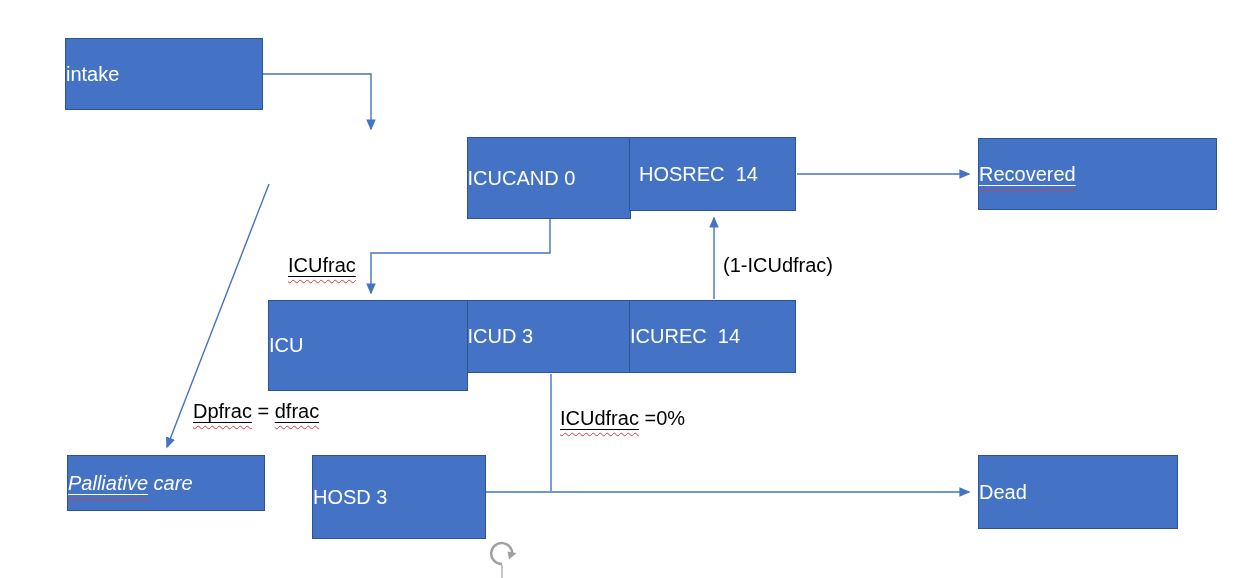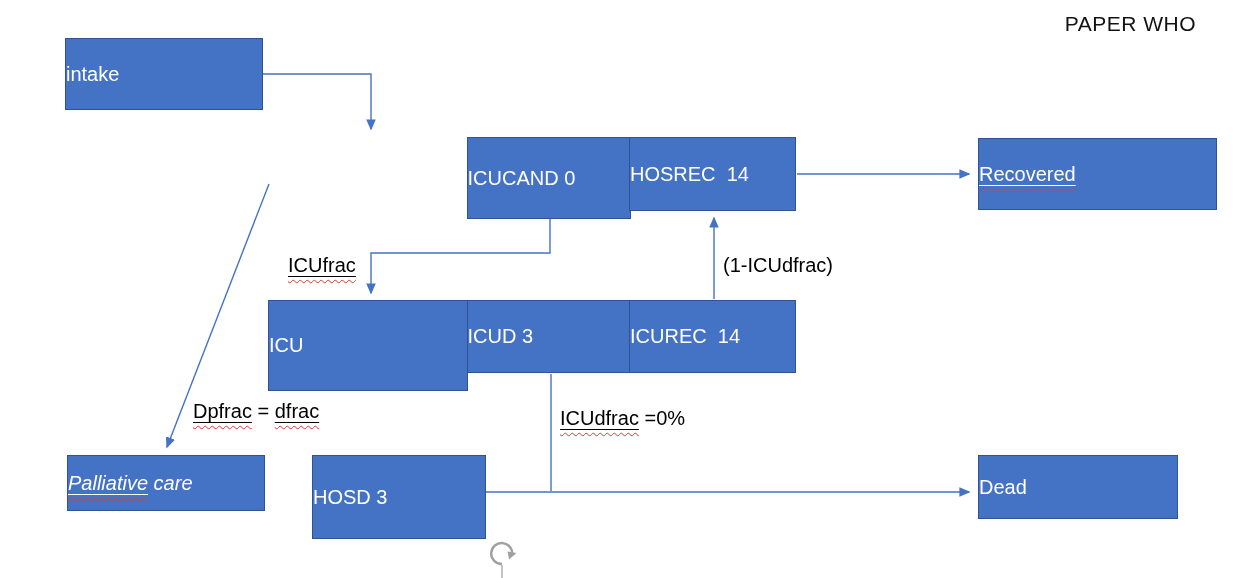--- a/index.html
+++ b/index.html
@@ -66,30 +66,29 @@
       <path d="M 263 74 L 371 74 L 371 129" marker-end="url(#arw)"></path>
       <path d="M 797 174 L 969 174" marker-end="url(#arw)"></path>
       <path d="M 550 212 L 550 253 L 371 253 L 371 293" marker-end="url(#arw)"></path>
       <path d="M 714 299 L 714 218" marker-end="url(#arw)"></path>
       <path d="M 269 184 L 167 447" marker-end="url(#arw)"></path>
       <path d="M 551 374 L 551 491"></path>
       <path d="M 438 492 L 969 492" marker-end="url(#arw)"></path>
     </g>
   </svg>
 
-  <div class="title" style="right:44px;top:12px;">PAPER WHO</div>
 
   <div class="box" style="left:65px;top:38px;width:198px;height:72px;">
     <span>intake</span>
   </div>
 
   <div class="box" style="left:466.5px;top:137px;width:164px;height:82px;">
     <span>ICUCAND 0</span>
   </div>
-  <div class="box" style="left:629px;top:137px;width:167px;height:74px;">
+  <div class="box" style="left:629px;top:137px;width:167px;height:74px;padding-left:9px;">
     <span>HOSREC  14</span>
   </div>
 
   <div class="box" style="left:978px;top:138px;width:239px;height:72px;">
     <span><span class="u"><span class="sq">Recovered</span></span></span>
   </div>
 
   <div class="box" style="left:268px;top:300px;width:200px;height:91px;">
     <span>ICU</span>
   </div>
@@ -100,21 +99,21 @@
     <span>ICUREC  14</span>
   </div>
 
   <div class="box" style="left:67px;top:455px;width:198px;height:56px;font-style:italic;">
     <span><span class="u"><span class="sq">Palliative</span></span><span> care</span></span>
   </div>
   <div class="box" style="left:272px;top:455px;width:174px;height:84px;margin-left:40px;">
     <span>HOSD 3</span>
   </div>
 
-  <div class="box" style="left:978px;top:455px;width:200px;height:64px;">
+  <div class="box" style="left:978px;top:455px;width:200px;height:74px;">
     <span>Dead</span>
   </div>
 
   <div class="edge-label" style="left:288px;top:254px;"><span class="u"><span class="sq">ICUfrac</span></span></div>
 
   <div class="edge-label" style="left:723px;top:254px;">(1-ICUdfrac)</div>
 
   <div class="edge-label" style="left:193px;top:400px;"><span class="u"><span class="sq">Dpfrac</span></span><span> = </span><span class="u"><span class="sq">dfrac</span></span></div>
 
   <div class="edge-label" style="left:560px;top:407px;"><span class="u"><span class="sq">ICUdfrac</span></span><span> =0%</span></div>

